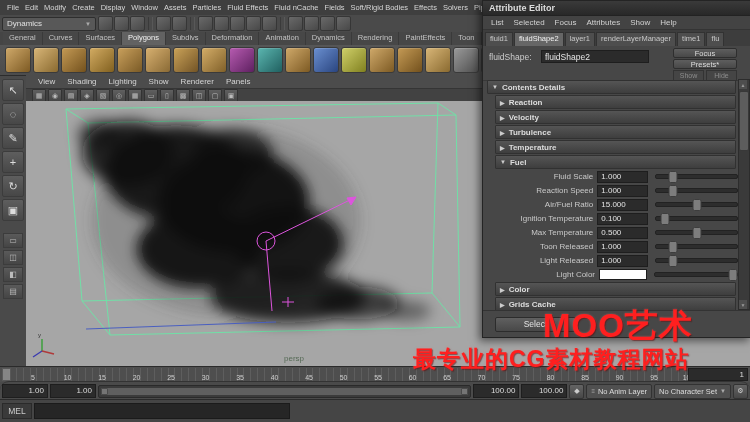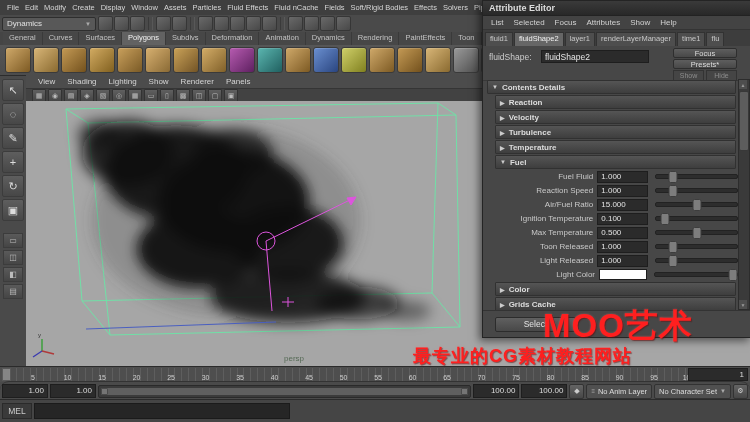--- a/index.html
+++ b/index.html
@@ -87,21 +87,21 @@
   .sb-up{top:0;}.sb-down{bottom:0;}
   .sb-thumb{position:absolute;left:0;top:11px;width:8px;height:58px;background:#5d5d5d;border:1px solid #383838;border-radius:2px;}
   .ae-footer{position:absolute;left:0;right:0;bottom:0;height:26px;border-top:1px solid #333;background:#474747;
              display:flex;align-items:center;}
   .ae-select-btn{width:81px;height:15px;margin-left:12px;background:linear-gradient(#606060,#484848);
                  border:1px solid #2c2c2c;border-radius:2px;color:#e2e2e2;font-size:8.5px;font-family:inherit;}
   
   #watermark{position:absolute;z-index:9;pointer-events:none;left:0;top:0;width:750px;height:422px;}
   .wm1{position:absolute;left:543px;top:304px;font-size:33px;font-weight:bold;color:var(--wm);
        letter-spacing:1px;text-shadow:1px 1px 1px rgba(80,0,0,.5),0 0 2px rgba(255,120,120,.5);}
-  .wm2{position:absolute;left:413px;top:344px;font-size:18px;font-weight:bold;color:var(--wm);
+  .wm2{position:absolute;left:413px;top:344px;font-size:23px;font-weight:bold;color:var(--wm);
        letter-spacing:1px;text-shadow:1px 1px 1px rgba(80,0,0,.5),0 0 2px rgba(255,120,120,.5);}
   
   #timeline{position:absolute;left:0;right:0;top:366px;height:15px;background:#4e4e4e;border-top:1px solid #2b2b2b;}
   #ticks{position:absolute;left:2px;right:58px;top:1px;bottom:1px;background:
          repeating-linear-gradient(90deg,#5e5e5e 0,#5e5e5e 1px,transparent 1px,transparent 1%);}
   .tick-label{position:absolute;bottom:0px;transform:translateX(-50%);font-size:7px;color:#cfcfcf;}
   #playhead{position:absolute;top:0;bottom:0;background:#8f8f8f;border:1px solid #5a5a5a;opacity:.85;}
   #current-time{position:absolute;right:2px;top:1px;width:52px;height:11px;background:#2b2b2b;
                 border:1px solid #1e1e1e;color:#ddd;font-size:8px;text-align:right;padding:0 3px;line-height:11px;}
   #rangebar{position:absolute;left:0;right:0;top:381px;height:18px;background:#4a4a4a;border-top:1px solid #333;
@@ -350,21 +350,21 @@
         </div>
         <div class="ae-sec lvl1">
           <span class="tri">▶</span>
           <span class="ae-sec-label">Temperature</span>
         </div>
         <div class="ae-sec lvl1">
           <span class="tri">▼</span>
           <span class="ae-sec-label">Fuel</span>
         </div>
         <div class="ae-attr">
-          <span class="ae-attr-label">Fuel Fluid</span>
+          <span class="ae-attr-label">Fluid Scale</span>
           <span class="ae-field">1.000</span>
           <div class="ae-slider">
             <div class="ae-handle" style="left: 20%;"></div>
           </div>
         </div>
         <div class="ae-attr">
           <span class="ae-attr-label">Reaction Speed</span>
           <span class="ae-field">1.000</span>
           <div class="ae-slider">
             <div class="ae-handle" style="left: 20%;"></div>

